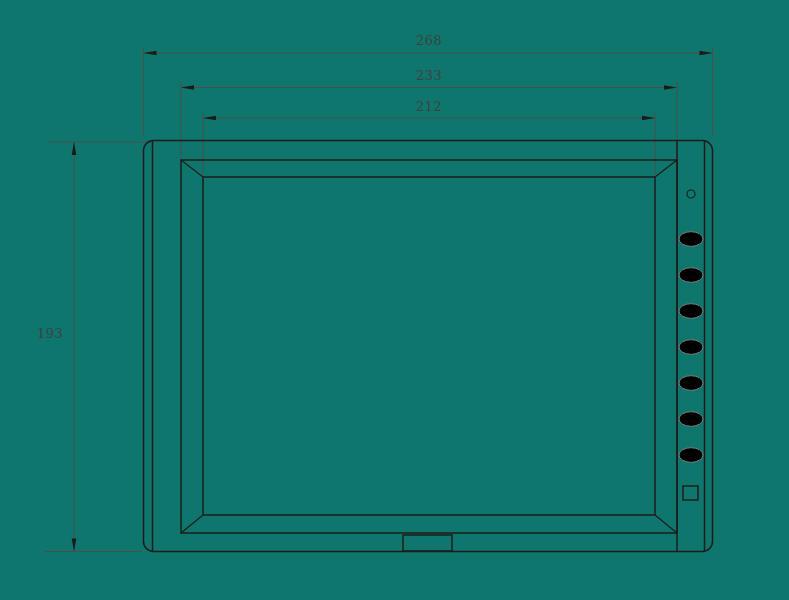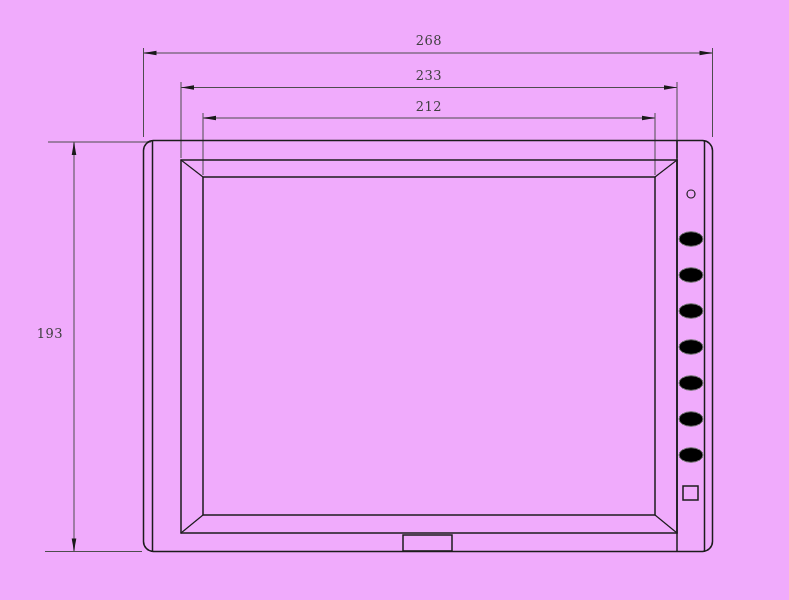--- a/index.html
+++ b/index.html
@@ -5,21 +5,21 @@
   html, body {
     margin: 0;
     padding: 0;
     background: #ffffff;
     font-family: "DejaVu Serif", serif;
   }
   .canvas {
     position: relative;
     width: 789px;
     height: 600px;
-    background: #f0abfc;
+    background: #0f766e;
     overflow: hidden;
   }
   svg { display: block; }
   .obj {
     fill: none;
     stroke: #1c1c1c;
     stroke-width: 1.5;
   }
   .obj-thin {
     fill: none;

